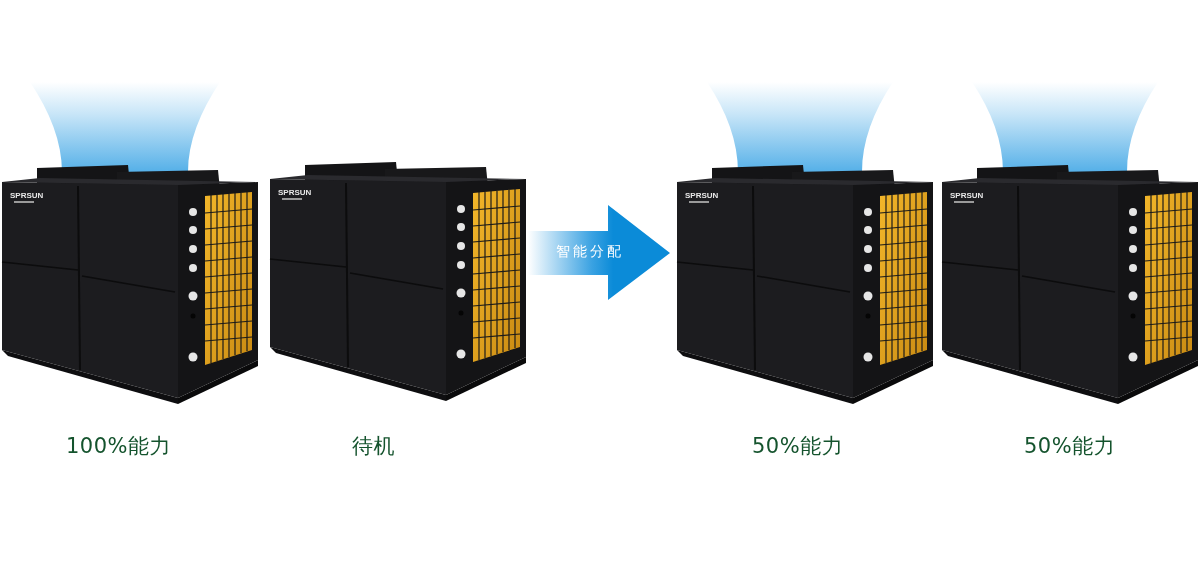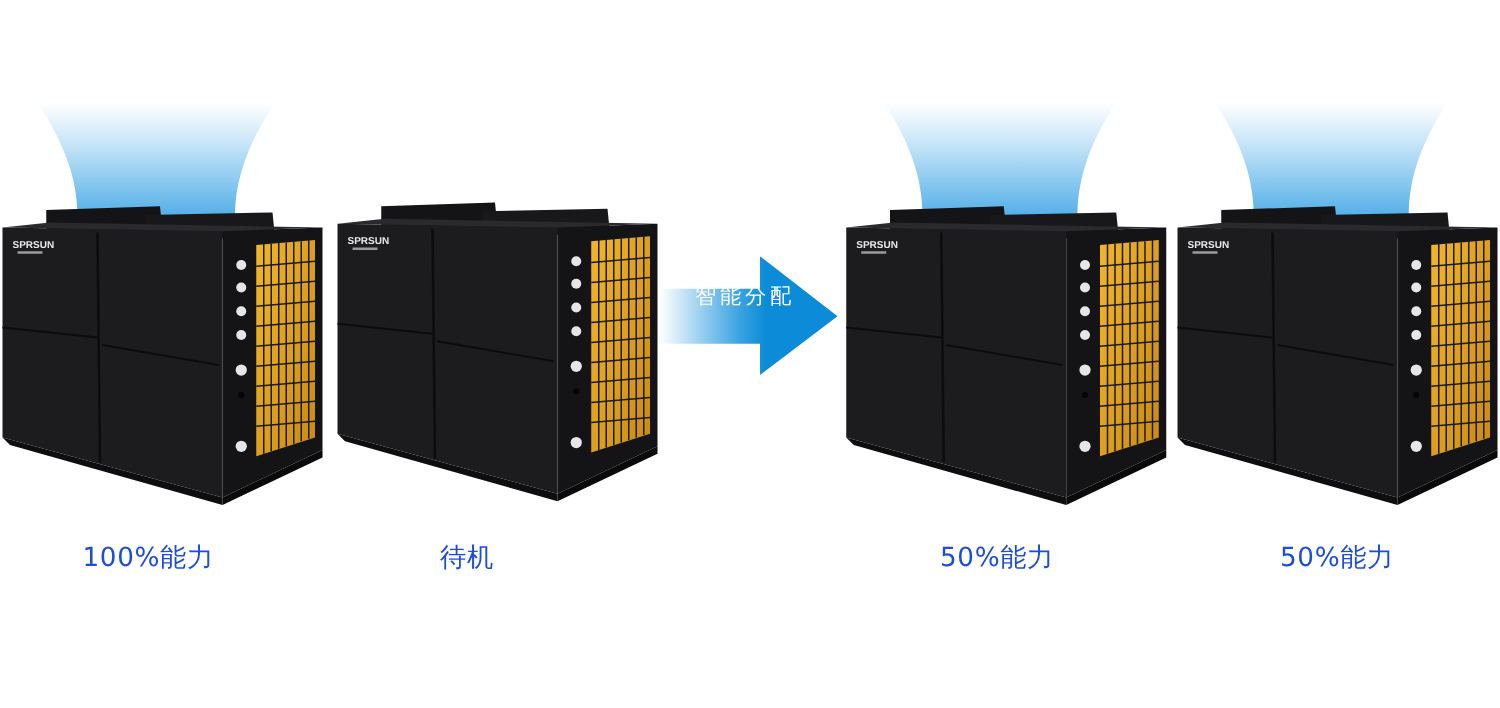--- a/index.html
+++ b/index.html
@@ -3,25 +3,25 @@
 <meta charset="utf-8">
 <style>
   html, body { margin: 0; padding: 0; background: #ffffff; }
   body { width: 1200px; height: 566px; position: relative; overflow: hidden;
          font-family: "DejaVu Sans", "Liberation Sans", sans-serif; }
 
   .unit { position: absolute; width: 260px; height: 240px; }
   .plume { position: absolute; }
   .plume svg { display: block; }
 
-  .caption { position: absolute; top: 432px; font-size: 21px; color: #1d4ed8;
+  .caption { position: absolute; top: 432px; font-size: 21px; color: #14532d;
              letter-spacing: 0.5px; white-space: nowrap; }
 
   .arrow-wrap { position: absolute; left: 528px; top: 205px; width: 145px; height: 97px; }
-  .arrow-label { position: absolute; left: 28px; top: 20px; font-size: 17px;
+  .arrow-label { position: absolute; left: 28px; top: 38px; font-size: 14px;
                  color: #ffffff; letter-spacing: 3px; white-space: nowrap; }
 </style>
 </head>
 <body>
 
 <svg width="0" height="0" style="position:absolute">
   <defs>
     <linearGradient id="plumeGrad" x1="0" y1="0" x2="0" y2="1">
       <stop offset="0" stop-color="#ffffff"></stop>
       <stop offset="0.35" stop-color="#c9e6f8"></stop>

